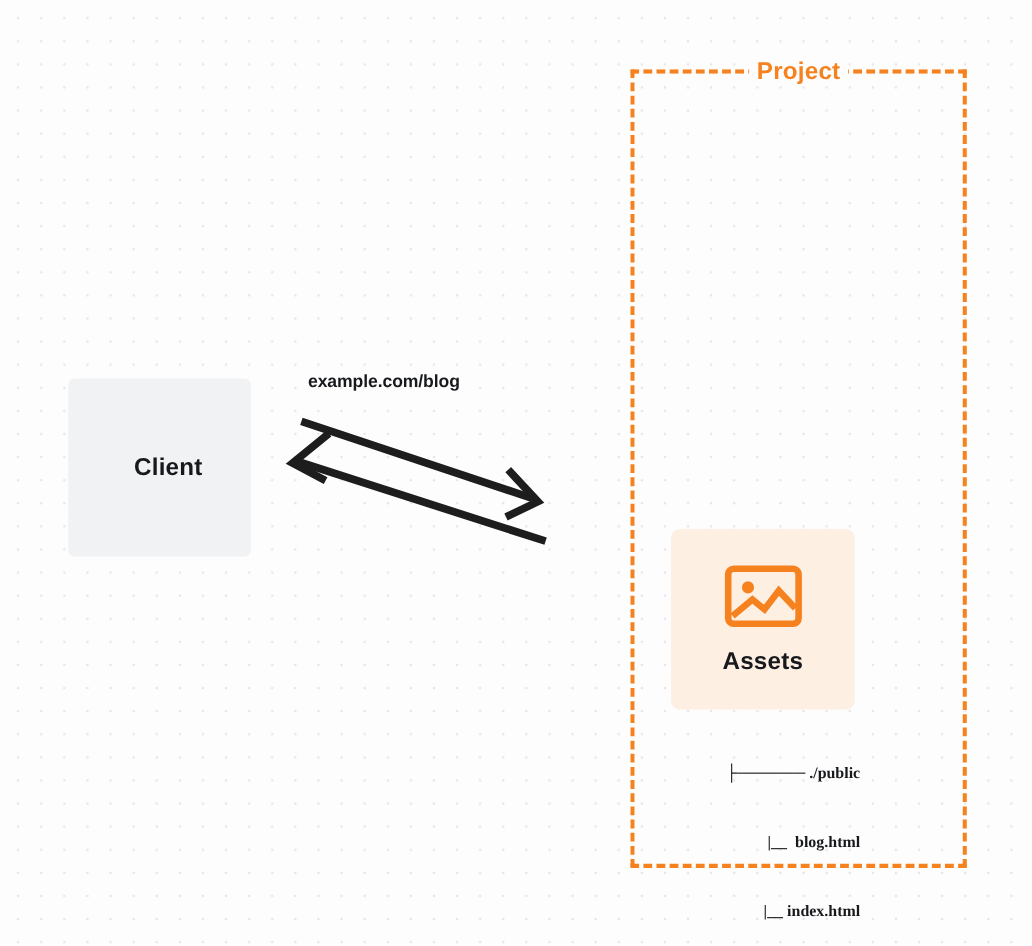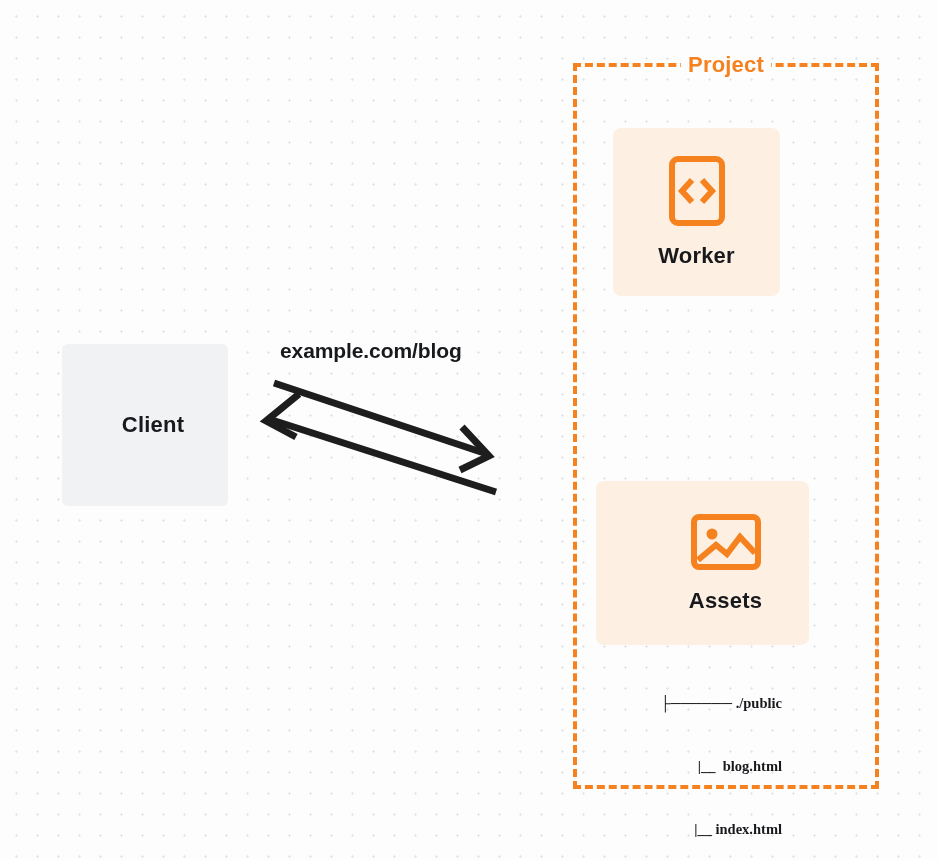--- a/index.html
+++ b/index.html
@@ -48,21 +48,21 @@
     left: 0;
     top: 0;
     width: 938px;
     height: 860px;
     pointer-events: none;
   }
   #request-label {
     position: absolute;
     left: 280px;
     top: 339px;
-    font-size: 21px;
+    font-size: 16px;
     font-weight: bold;
     color: #17191c;
     white-space: nowrap;
     letter-spacing: -0.1px;
   }
 
   
   #project-box {
     position: absolute;
     left: 573px;
@@ -97,25 +97,24 @@
     align-items: center;
     justify-content: center;
   }
   #worker-card {
     left: 613px;
     top: 128px;
     width: 167px;
     height: 168px;
   }
   #assets-card {
-    left: 596px;
+    left: 610px;
     top: 481px;
     width: 167px;
     height: 164px;
-    padding-left: 46px;
   }
   .service-card .card-icon {
     line-height: 0;
     margin-bottom: 16px;
   }
   .service-card .node-label {
     font-size: 22px;
     font-weight: bold;
     color: #17191c;
     letter-spacing: 0.2px;
@@ -161,30 +160,20 @@
     <g>
       <line x1="496" y1="492" x2="272" y2="420" stroke="#1d1d1d" stroke-width="7" stroke-linecap="butt"></line>
       <polyline points="299,394 266,421 296,437" fill="none" stroke="#1d1d1d" stroke-width="7" stroke-linecap="butt" stroke-linejoin="miter"></polyline>
     </g>
   </svg>
 
   <div id="project-box">
     <div id="project-title">Project</div>
   </div>
 
-  <div id="worker-card" class="service-card">
-    <div class="card-icon">
-      <svg width="60" height="72" viewBox="0 0 60 72">
-        <rect x="5" y="4" width="50" height="64" rx="6" ry="6" fill="none" stroke="#f6821f" stroke-width="6"></rect>
-        <polyline points="25,25 15,36 25,47" fill="none" stroke="#f6821f" stroke-width="6" stroke-linecap="butt" stroke-linejoin="miter"></polyline>
-        <polyline points="35,25 45,36 35,47" fill="none" stroke="#f6821f" stroke-width="6" stroke-linecap="butt" stroke-linejoin="miter"></polyline>
-      </svg>
-    </div>
-    <span class="node-label">Worker</span>
-  </div>
 
   <div id="assets-card" class="service-card">
     <div class="card-icon">
       <svg width="72" height="60" viewBox="0 0 72 60">
         <rect x="4" y="5" width="64" height="50" rx="5" ry="5" fill="none" stroke="#f6821f" stroke-width="6"></rect>
         <circle cx="22" cy="22" r="5.5" fill="#f6821f"></circle>
         <polyline points="8,48 26,33 37,42 50,25 65,41" fill="none" stroke="#f6821f" stroke-width="6" stroke-linecap="butt" stroke-linejoin="miter"></polyline>
       </svg>
     </div>
     <span class="node-label">Assets</span>

